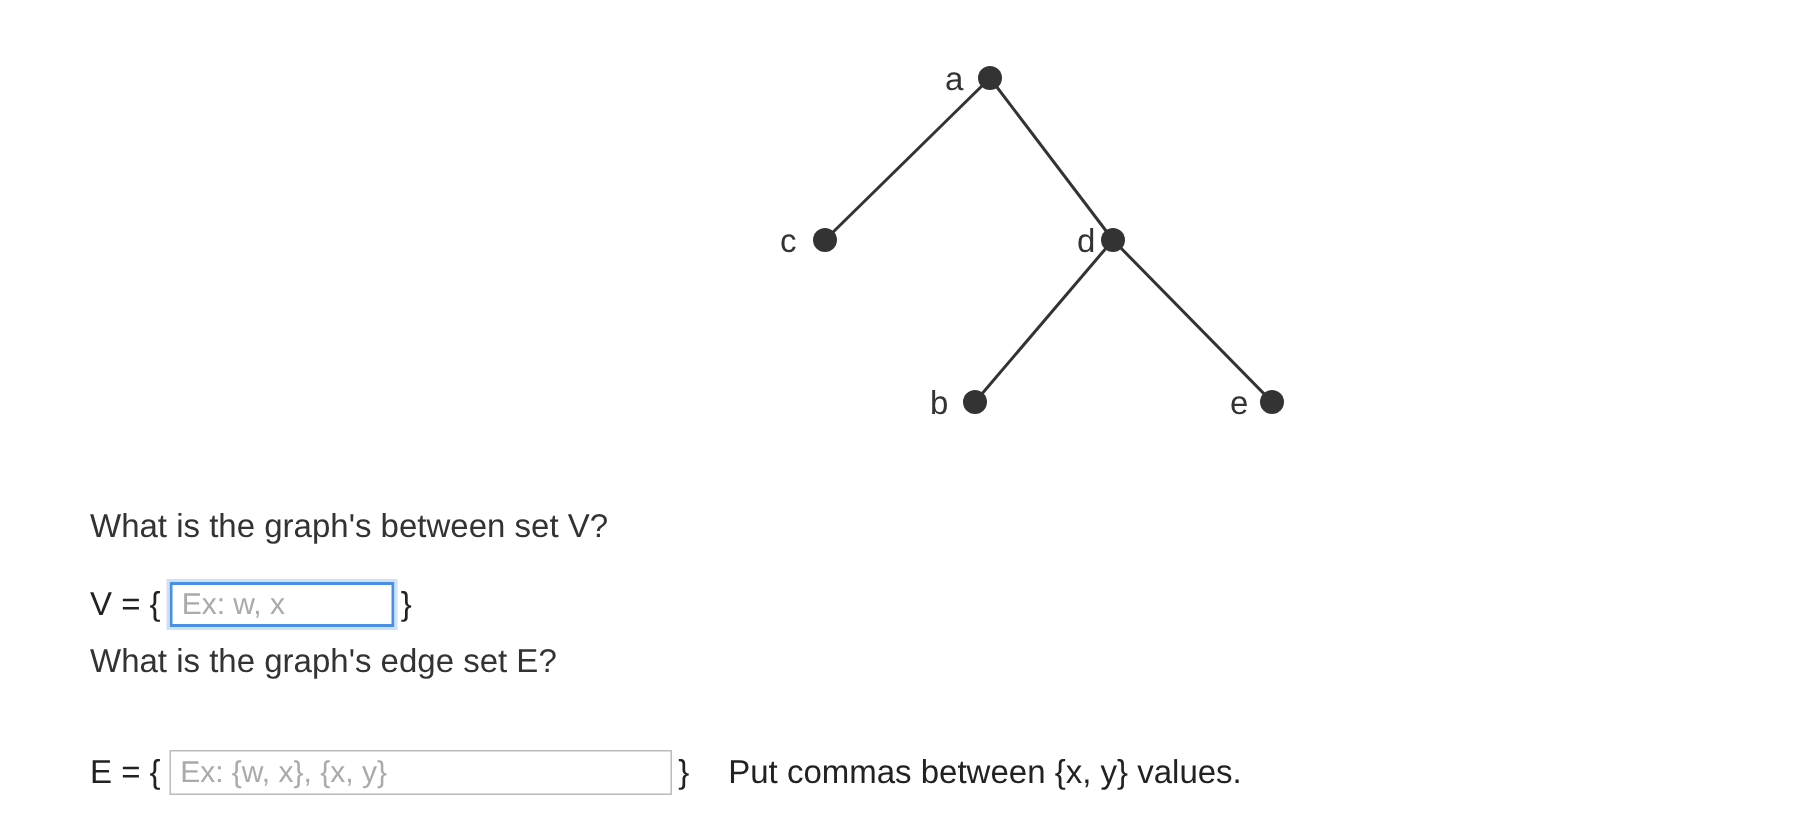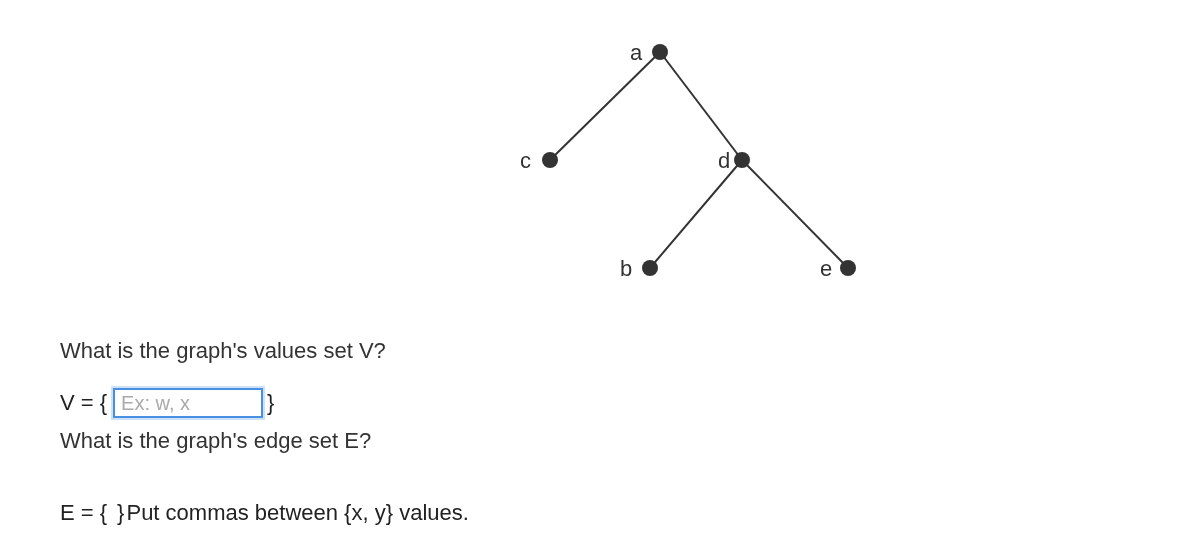--- a/index.html
+++ b/index.html
@@ -51,21 +51,21 @@
     input.e-input {
       width: 335px;
     }
     .label-prefix {
       margin-right: 6px;
     }
     .label-suffix {
       margin-left: 4px;
     }
     .hint {
-      margin-left: 2px;
+      margin-left: 26px;
     }
     svg text {
       font-family: Arial, Helvetica, sans-serif;
       font-size: 22px;
       fill: #333;
     }
   </style>
 </head>
 <body>
 
@@ -81,25 +81,26 @@
       <text x="50" y="148">c</text>
       <circle cx="272" cy="140" r="8" fill="#333"></circle>
       <text x="248" y="148">d</text>
       <circle cx="180" cy="248" r="8" fill="#333"></circle>
       <text x="150" y="256">b</text>
       <circle cx="378" cy="248" r="8" fill="#333"></circle>
       <text x="350" y="256">e</text>
     </svg>
 </div>
 
-<div class="question-block q1">What is the graph's values set V?</div>
+<div class="question-block q1">What is the graph's between set V?</div>
 <div class="a1">
   <span class="label-prefix">V = {</span>
   <input class="answer v-input" type="text" placeholder="Ex: w, x" style="">
   <span class="label-suffix">}</span>
 </div>
 
 <div class="question-block q2">What is the graph's edge set E?</div>
 <div class="a2">
   <span class="label-prefix">E = {</span>
+  <input class="answer e-input" type="text" placeholder="Ex: {w, x}, {x, y}" style="">
   <span class="label-suffix">}</span>
   <span class="hint">Put commas between {x, y} values.</span>
 </div>
 
 </body></html>

